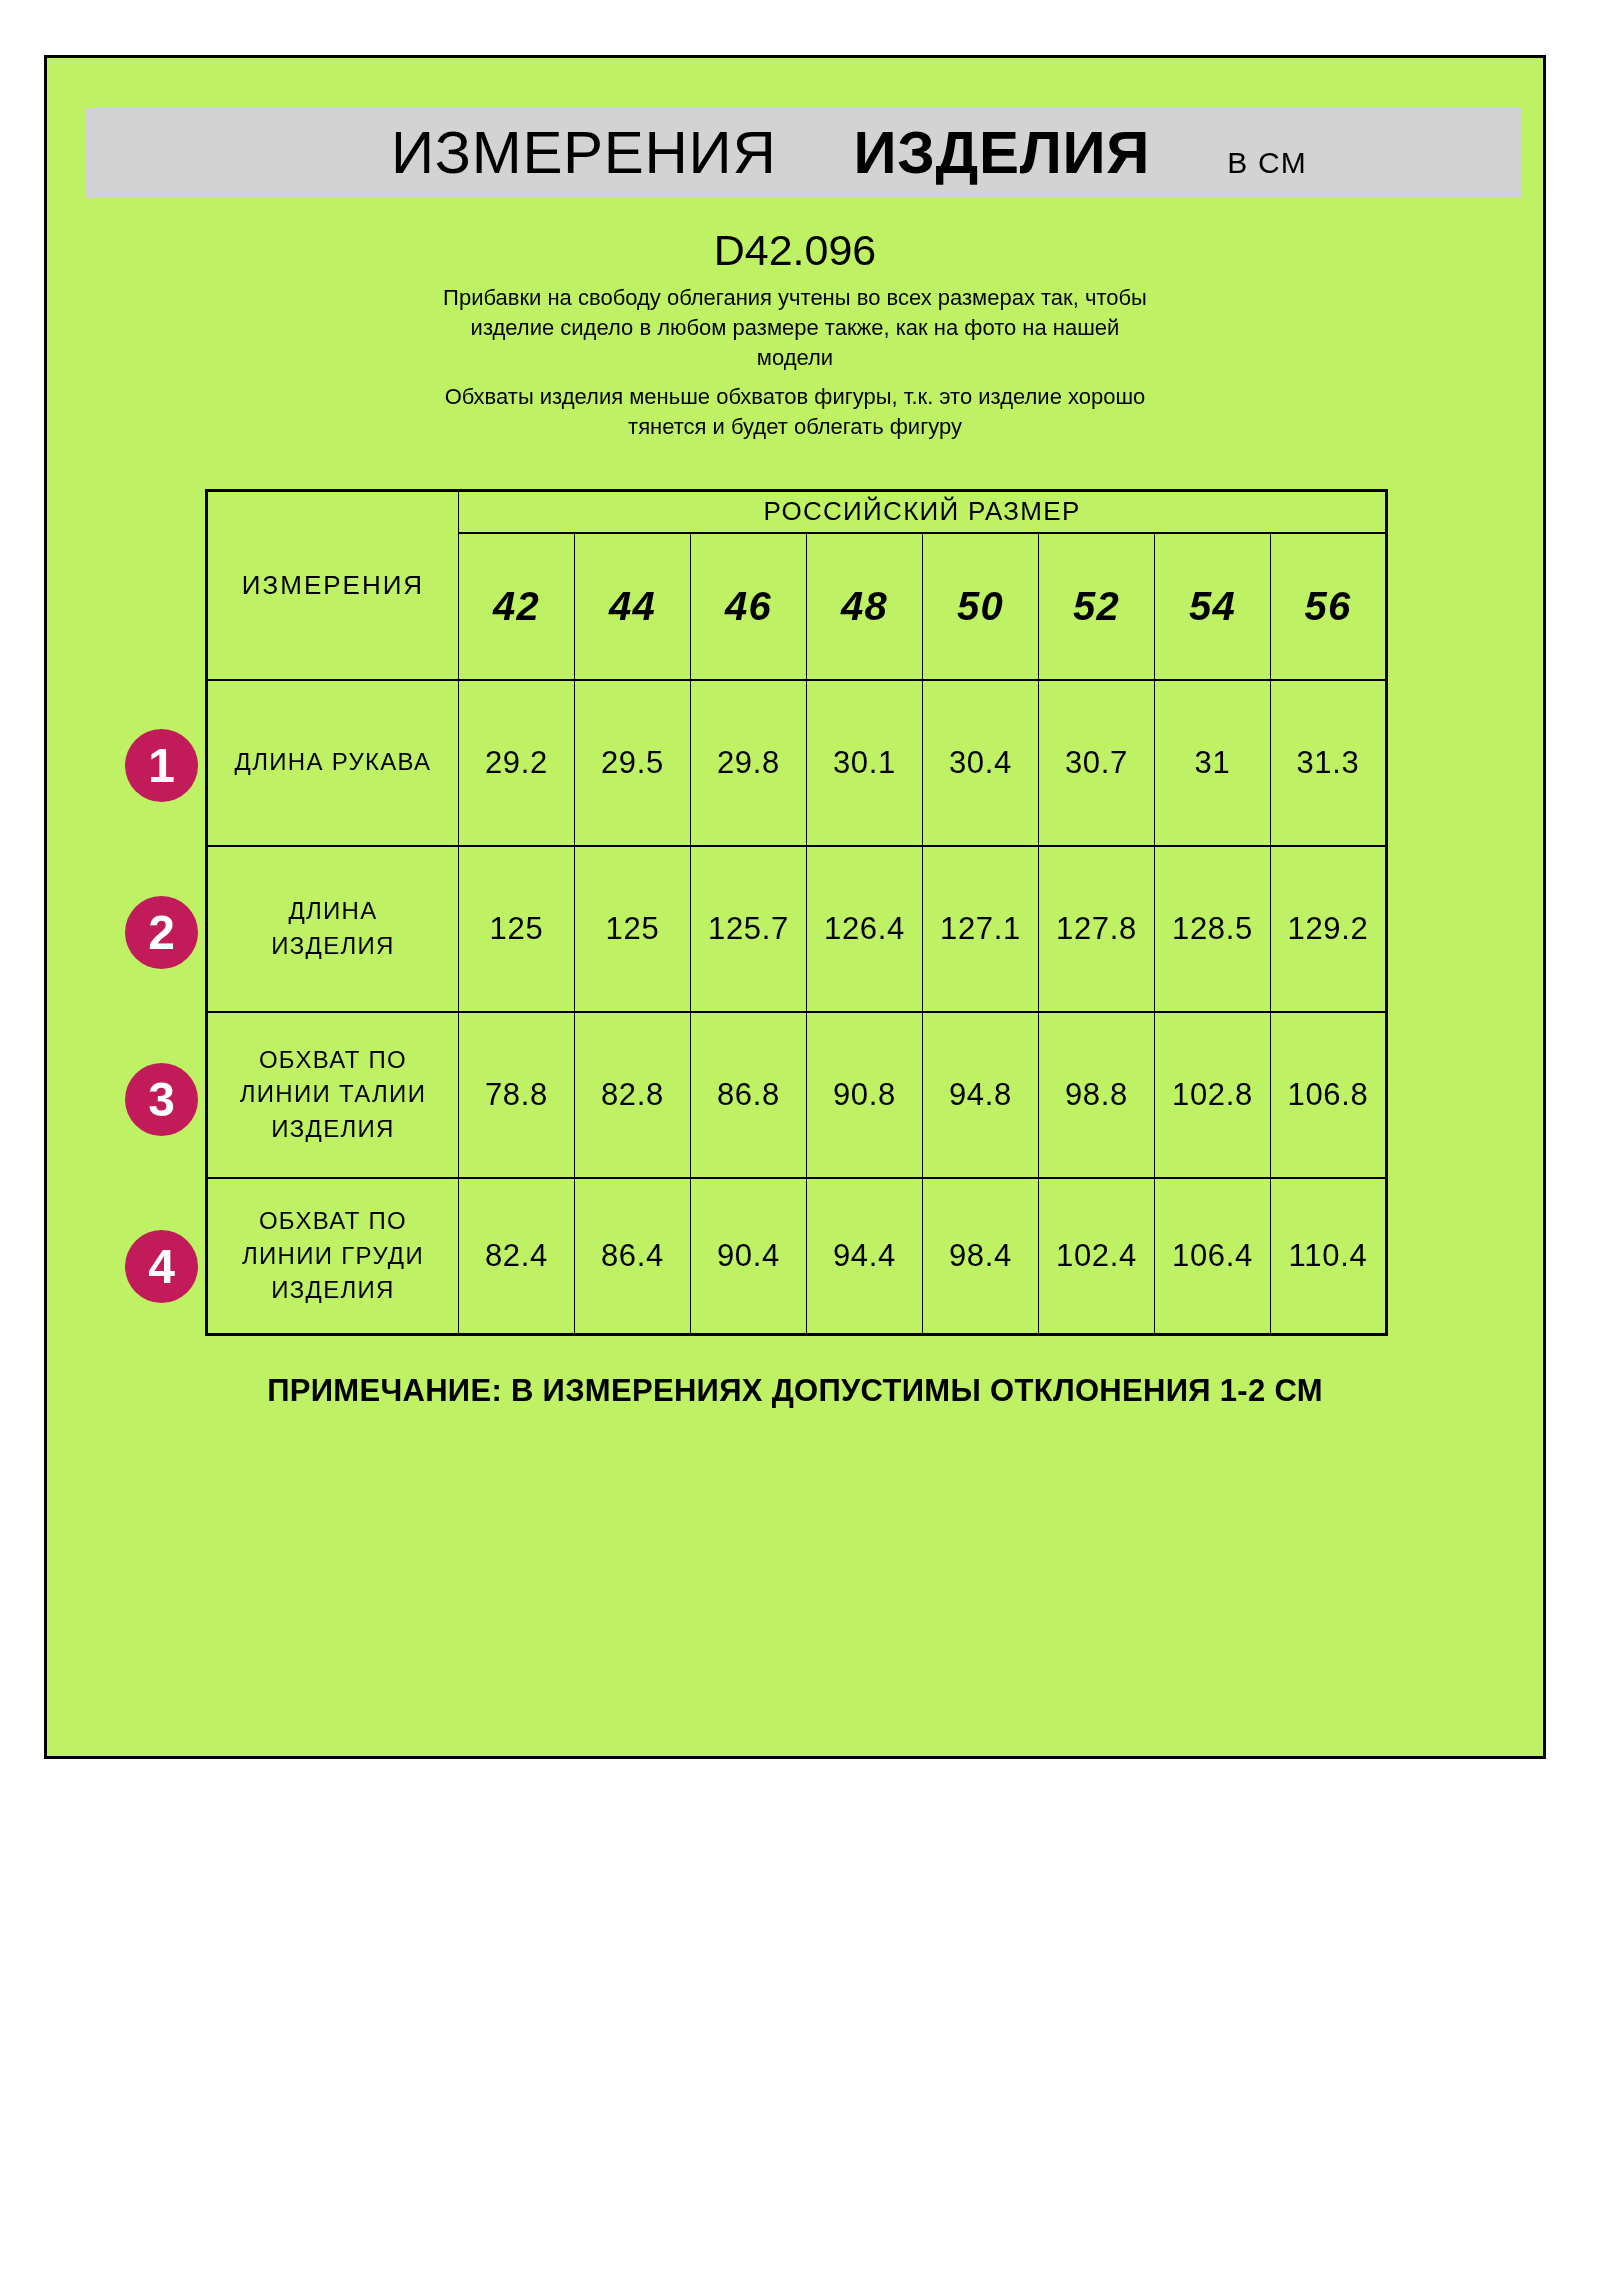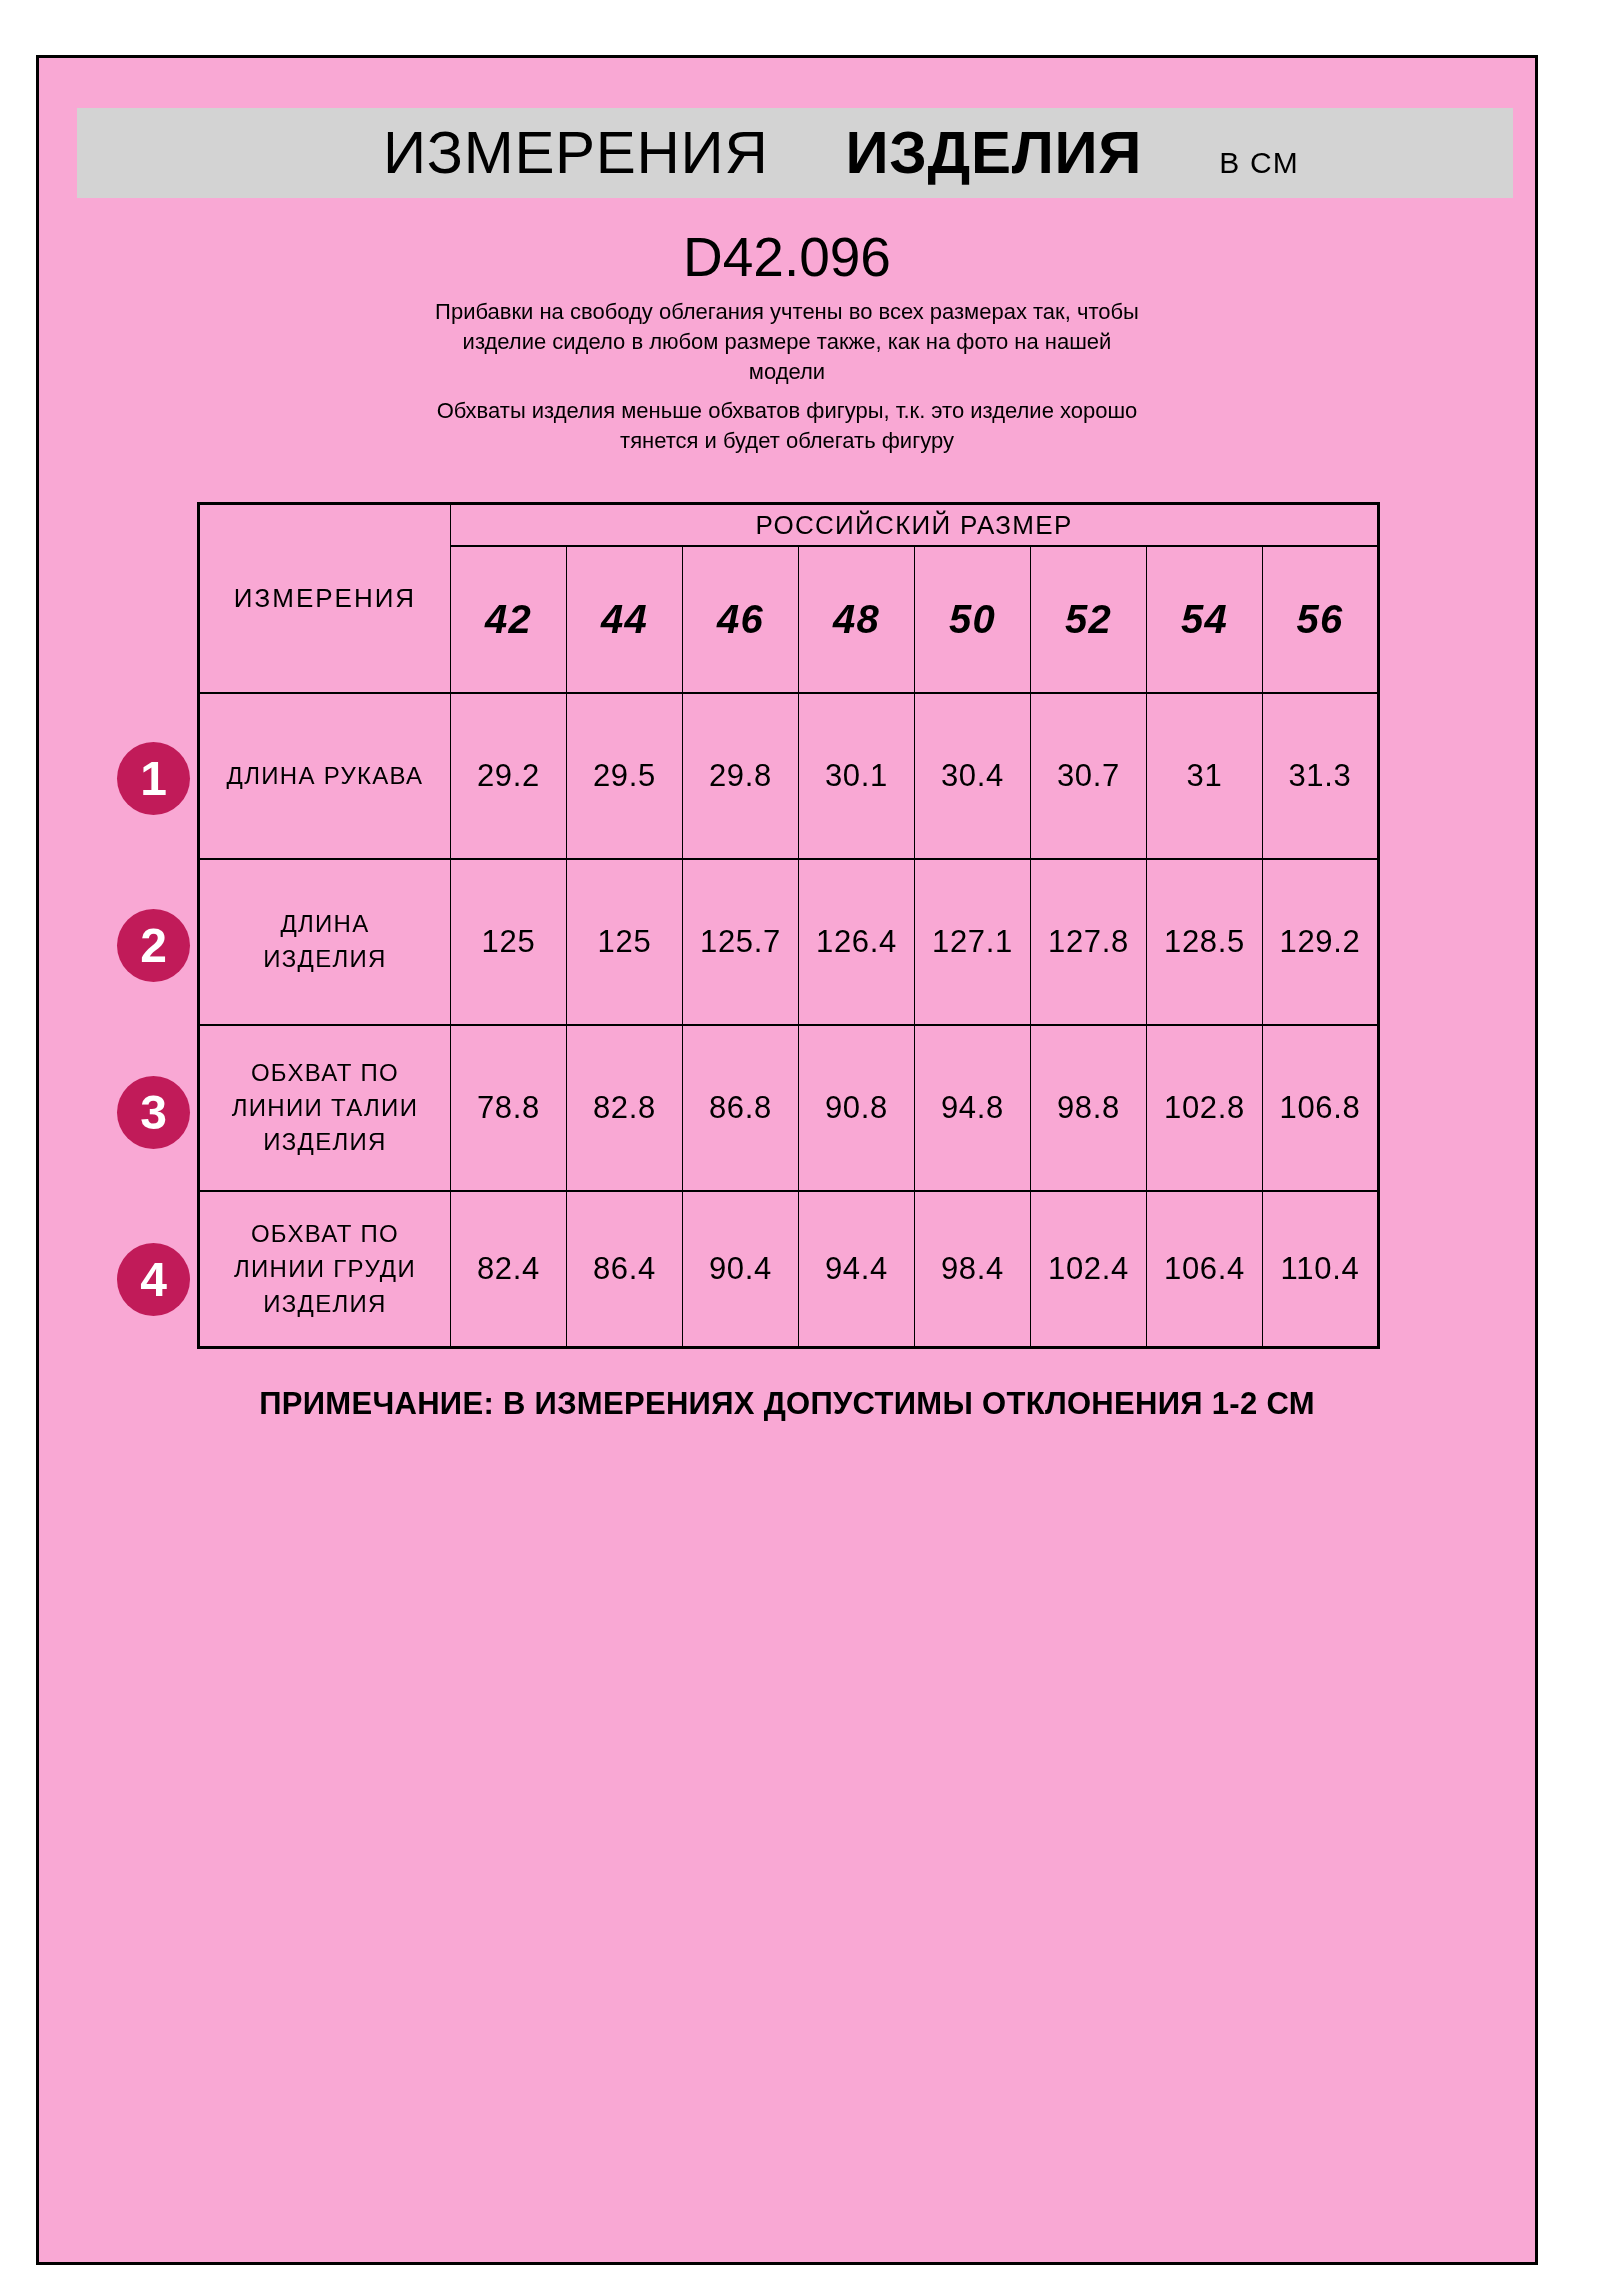--- a/index.html
+++ b/index.html
@@ -10,47 +10,47 @@
   body {
     width: 1623px;
     height: 2295px;
     position: relative;
     font-family: "Liberation Sans", sans-serif;
     color: #000;
     overflow: hidden;
   }
   .frame {
     position: absolute;
-    left: 36px;
+    left: 44px;
     top: 55px;
     width: 1502px;
-    height: 2210px;
+    height: 1704px;
     border: 3.3px solid #000;
     box-sizing: border-box;
-    background: #f9a8d4;
+    background: #bef264;
   }
   
   .title-bar {
     margin: 50px 22px 0 38px;
     height: 90px;
     background: #d3d3d3;
     display: flex;
     align-items: baseline;
     justify-content: center;
     gap: 77px;
     padding-left: 92px;
   }
   .title-main   { font-size: 60px; font-weight: normal; line-height: 90px; letter-spacing: 0.7px; }
   .title-second { font-size: 60px; font-weight: bold;   line-height: 90px; letter-spacing: 0.7px; }
   .title-unit   { font-size: 30px; font-weight: normal;   line-height: 90px; letter-spacing: 1.3px; }
   
   .product-code {
     margin-top: 29px;
     text-align: center;
-    font-size: 55px;
+    font-size: 43px;
     line-height: 1.1;
   }
   .intro {
     margin: 9.2px 39px 0;
     text-align: center;
     font-size: 22px;
     line-height: 1.36;
     white-space: pre-line;
   }
   .intro.second { }

